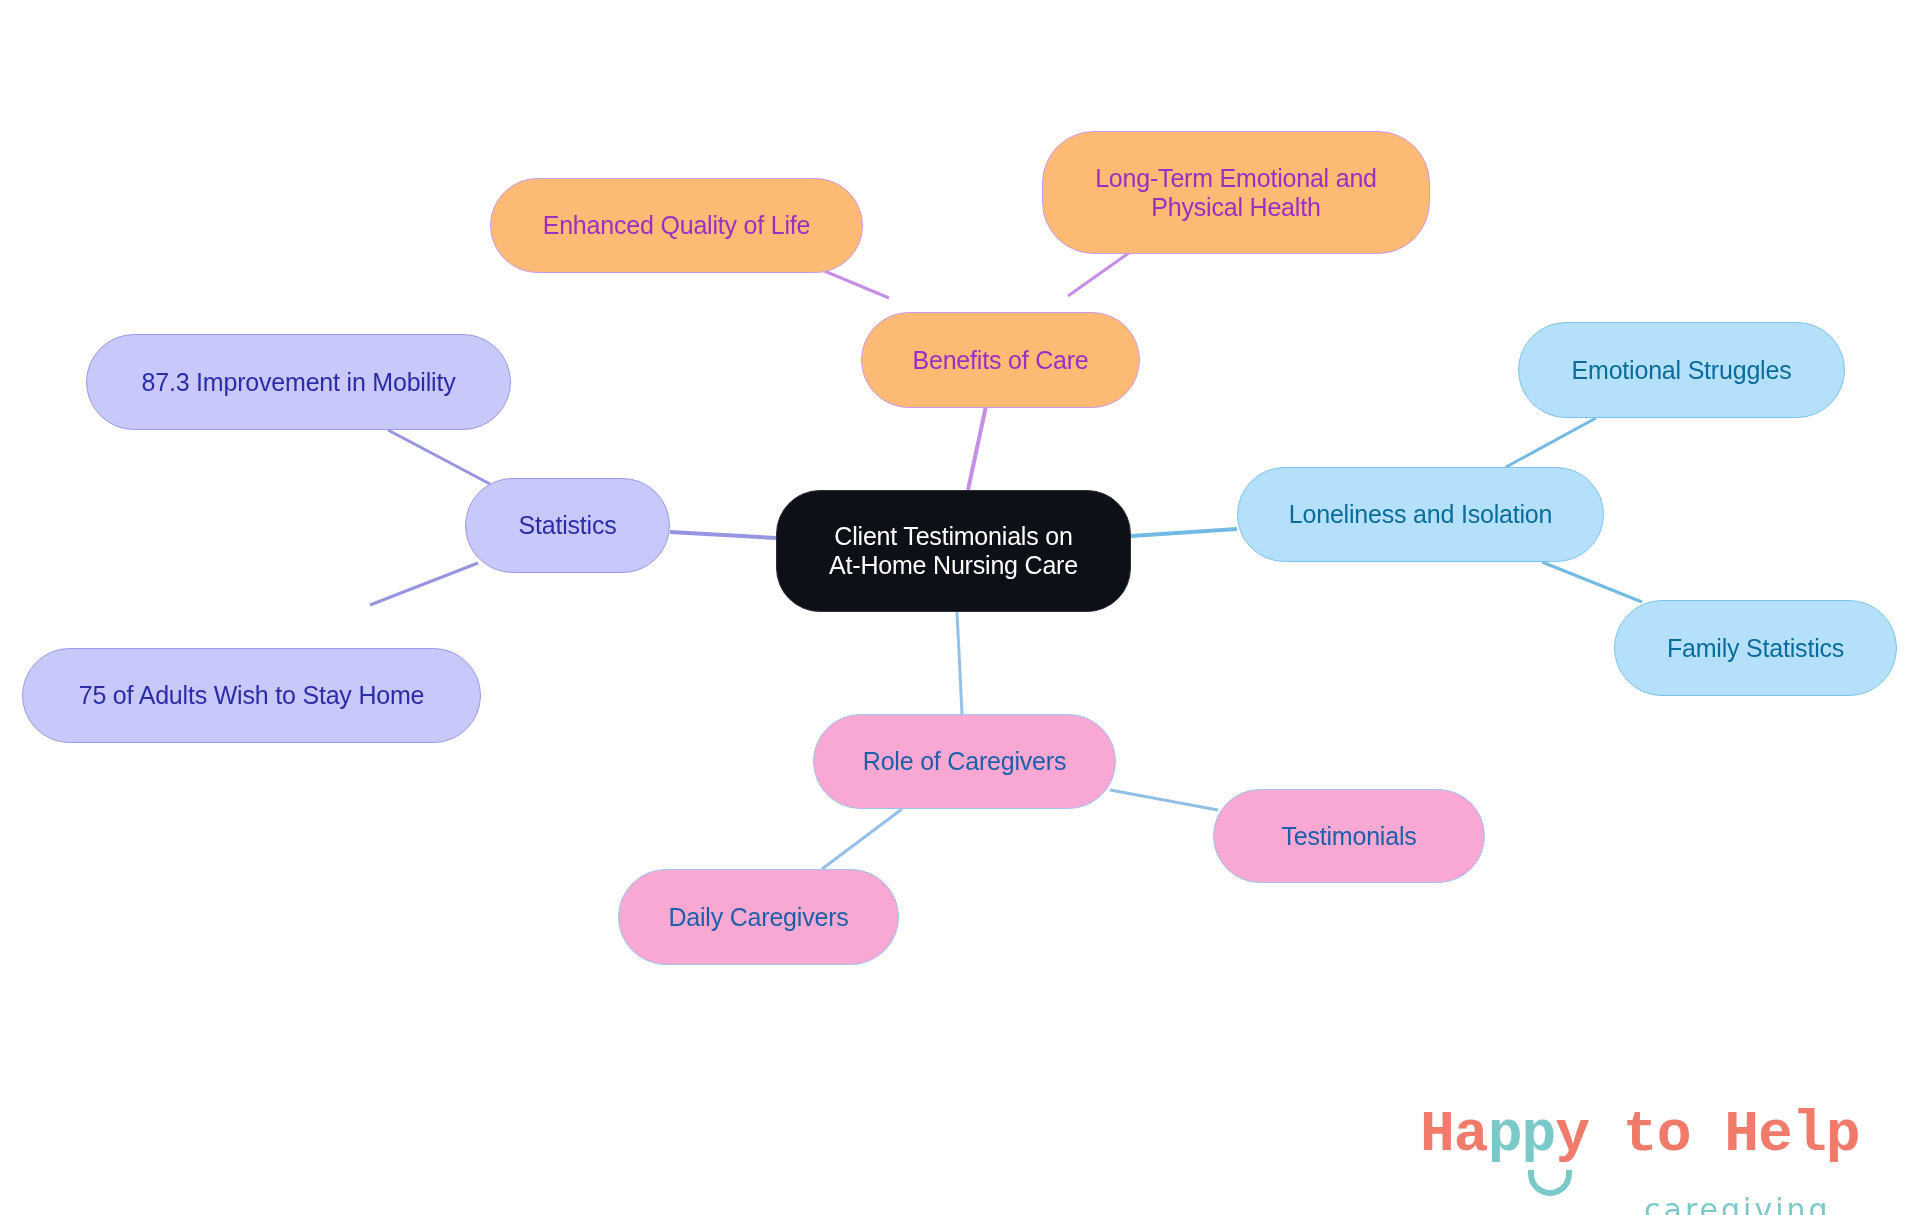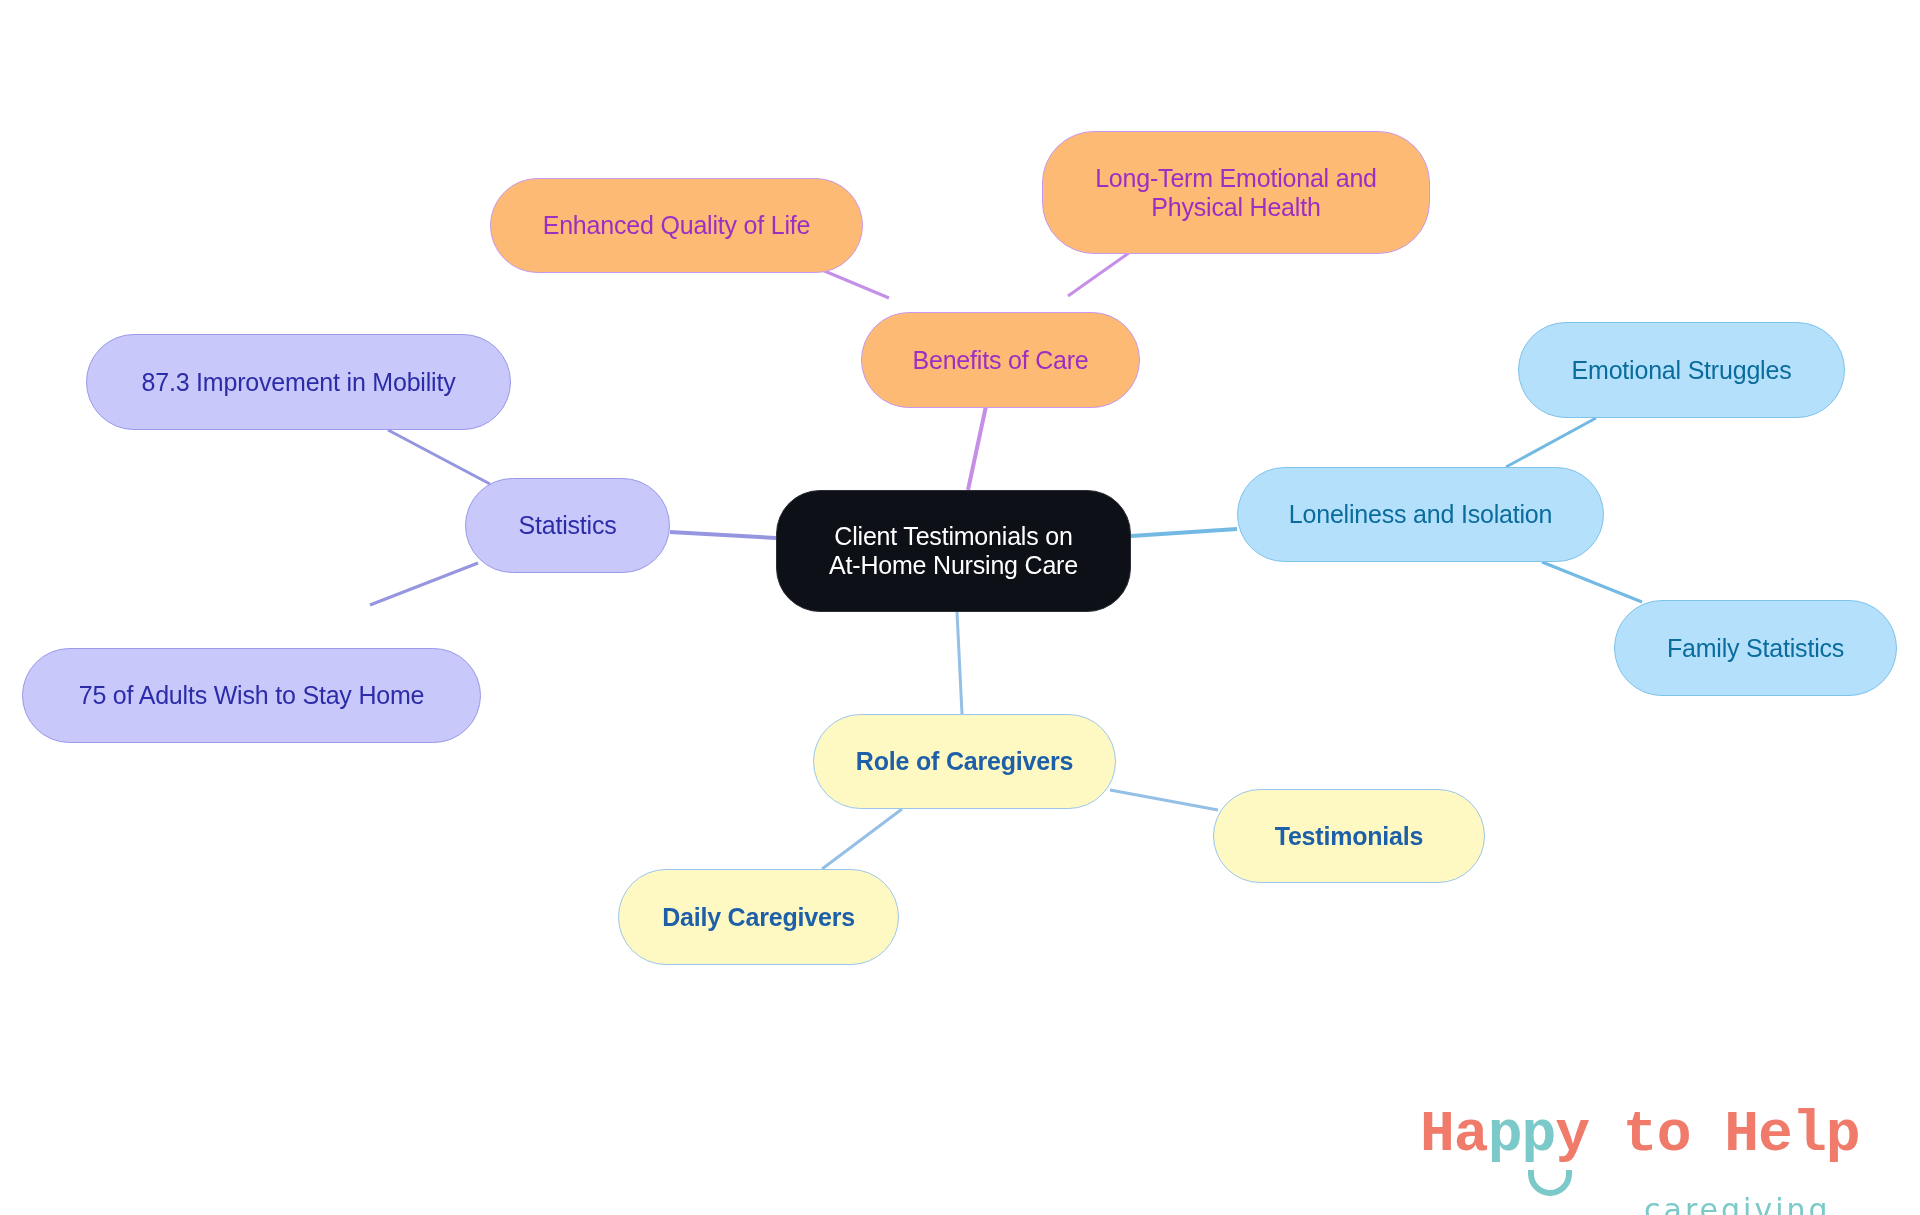--- a/index.html
+++ b/index.html
@@ -6,21 +6,21 @@
   body { width: 1920px; height: 1215px; position: relative; overflow: hidden;
          font-family: "Liberation Sans", "DejaVu Sans", sans-serif; }
   #edges { position: absolute; left: 0; top: 0; width: 1920px; height: 1215px; }
   .node { position: absolute; box-sizing: border-box; display: flex; align-items: center;
           justify-content: center; text-align: center; border-radius: 48px; border: 1.5px solid;
           font-size: 25px; line-height: 29px; padding: 0 12px; letter-spacing: -0.2px; }
   .root { background: #0d1117; color: #ffffff; border-color: #2b2f36; border-radius: 44px; }
   .c-purple { background: #fdba74; border-color: #c79af0; color: #9b2fc4; margin-top: 16px; }
   .c-indigo { background: #c8c8fb; border-color: #9a9ae8; color: #2c2ca8; }
   .c-sky    { background: #b5e0fb; border-color: #7ec3ea; color: #0a6c9c; }
-  .c-blue   { background: #fef9c3; border-color: #9cc6ee; color: #1d5fa8; font-weight: bold; }
+  .c-blue   { background: #f9a8d4; border-color: #9cc6ee; color: #1d5fa8; }
   .logo { position: absolute; left: 1420px; top: 1104px; width: 460px; height: 100px; }
   .logo-main { position: absolute; left: 0; top: 0; font-family: Liberation Mono, monospace;
                font-weight: bold; font-size: 58px; line-height: 62px; letter-spacing: -1px; white-space: nowrap; }
   .logo-sub { position: absolute; left: 224px; top: 56px; font-family: "DejaVu Sans", sans-serif;
               font-size: 30px; line-height: 34px; letter-spacing: 3px; white-space: nowrap; }
   .smile { position: absolute; left: 108px; top: 66px; width: 44px; height: 26px;
            border: 6px solid; border-top: none; border-radius: 0 0 26px 26px; box-sizing: border-box; }
 </style>
 </head>
 <body>

